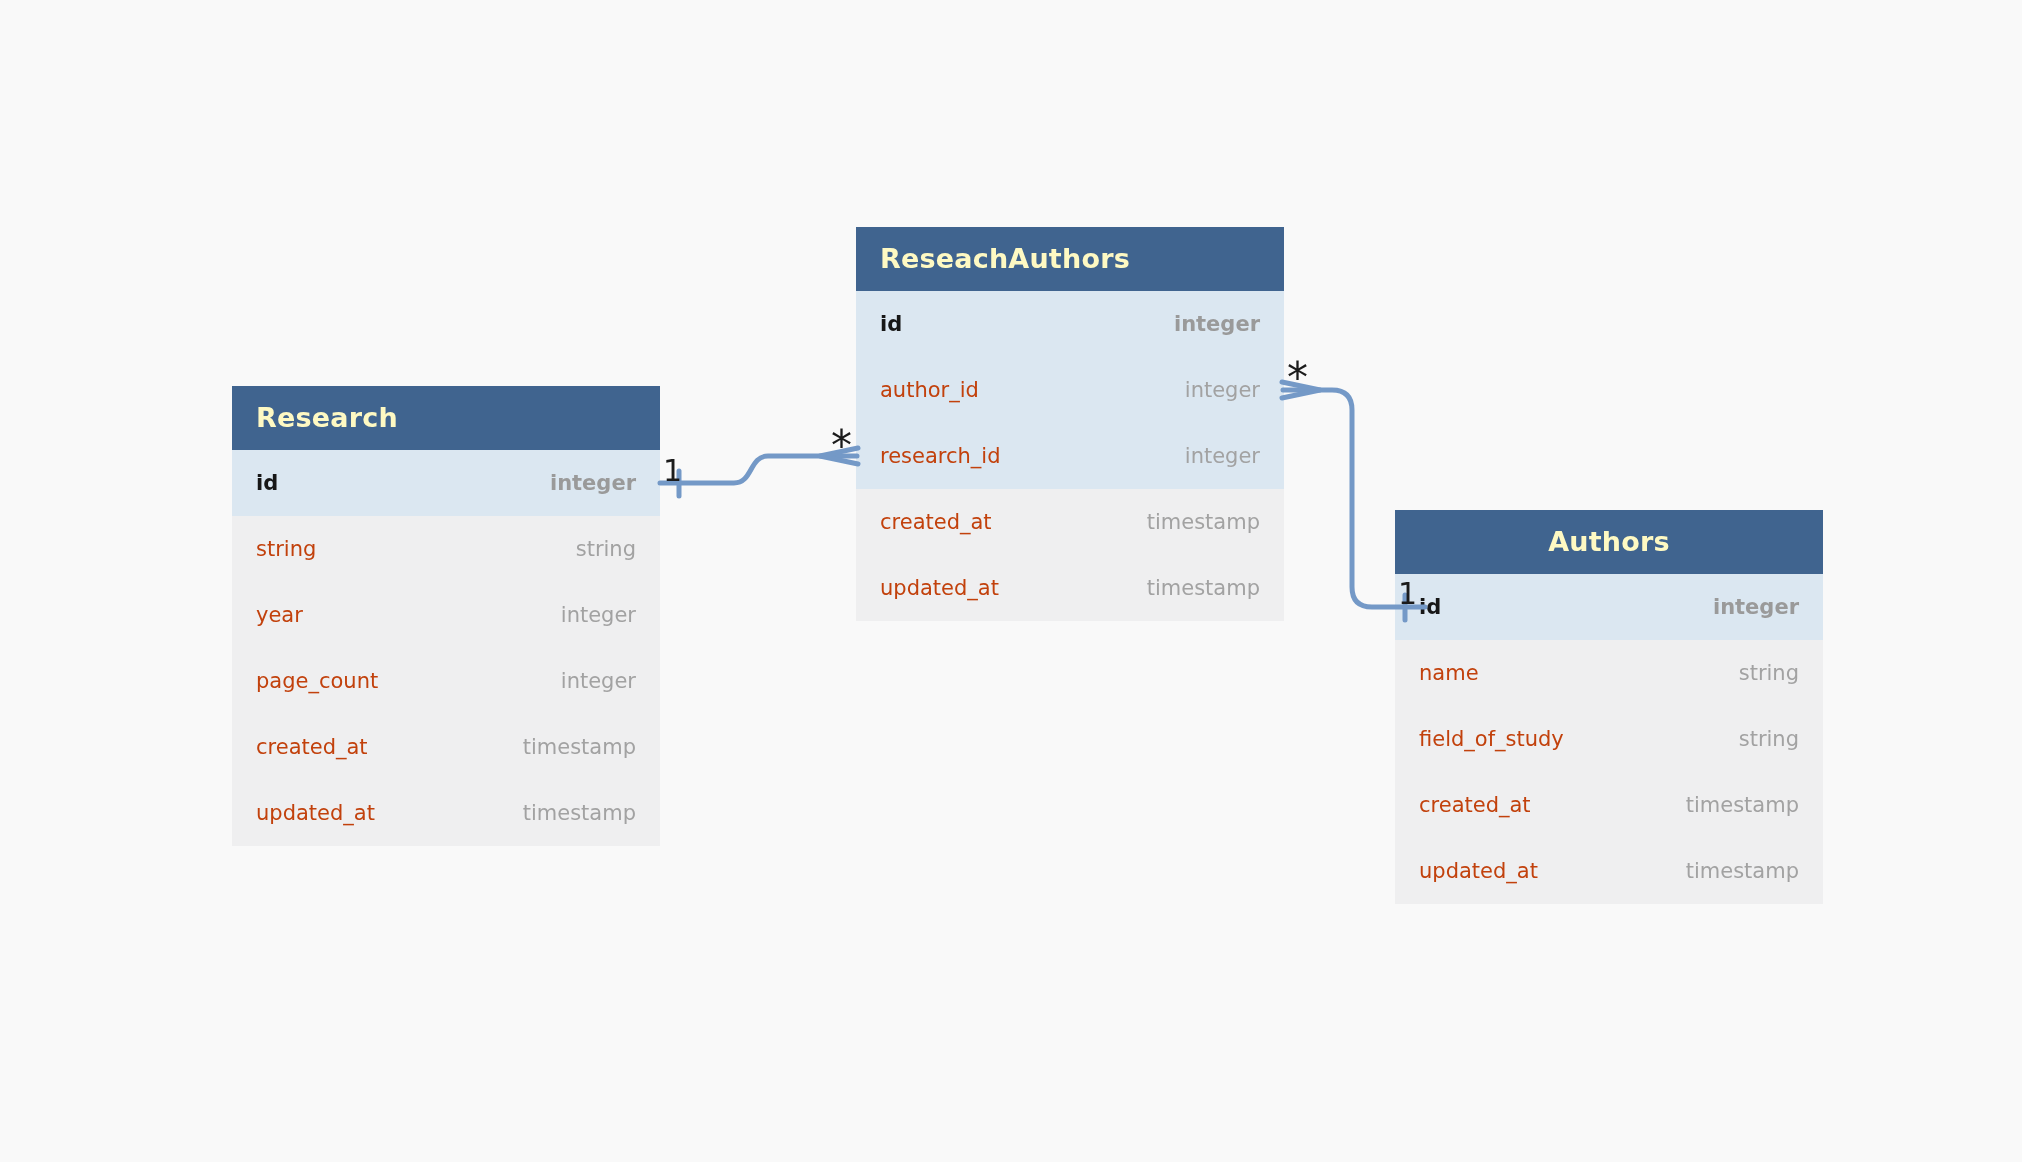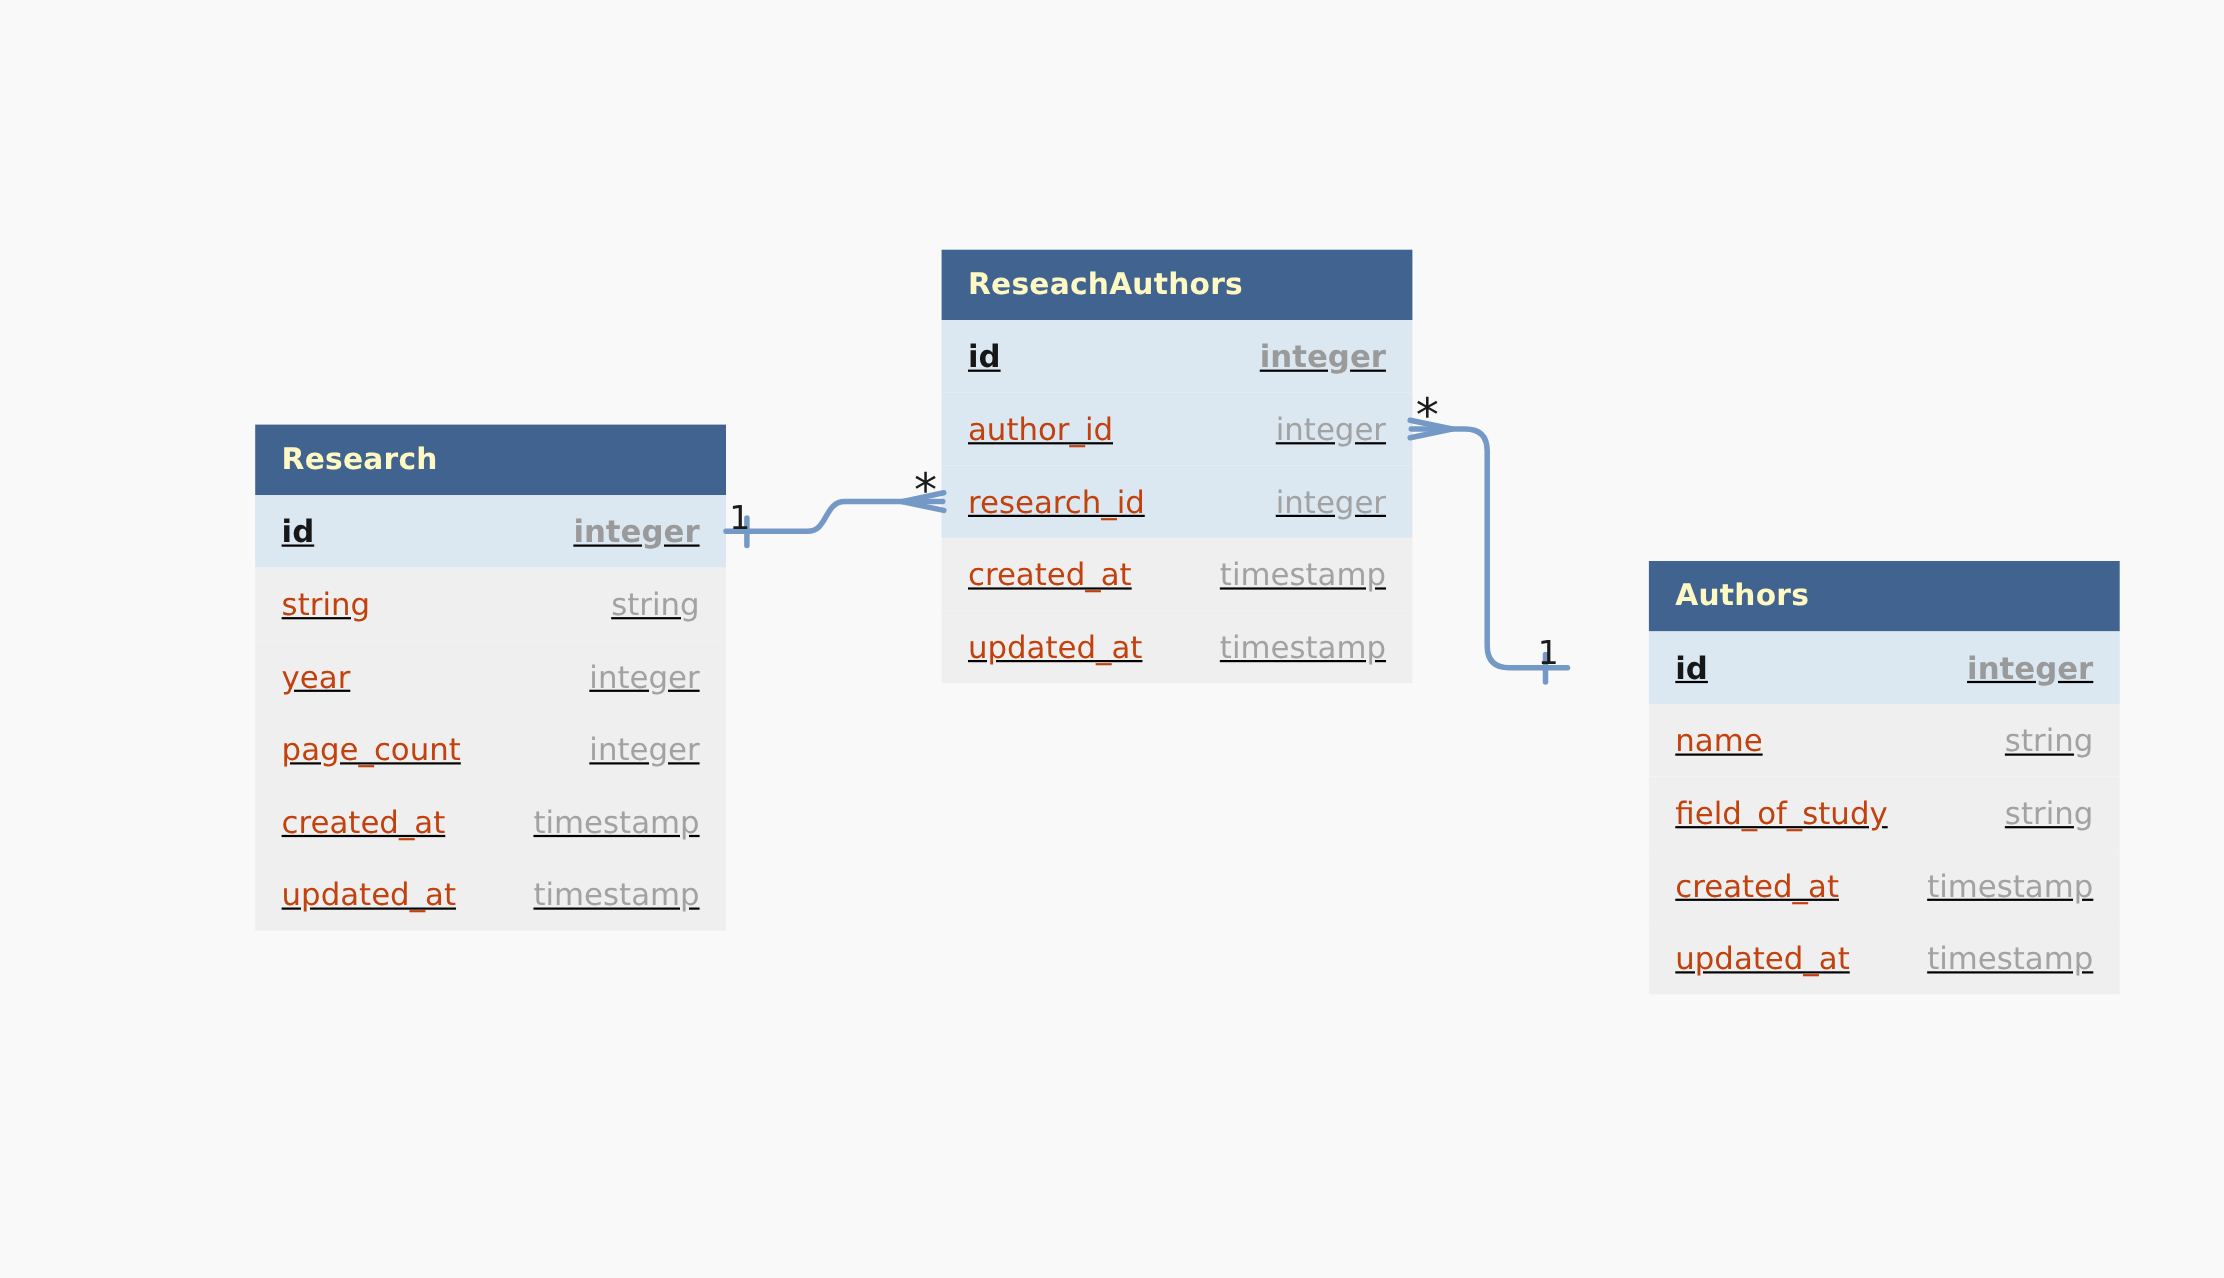--- a/index.html
+++ b/index.html
@@ -34,33 +34,32 @@
     font-weight: bold;
     letter-spacing: 0.2px;
   }
   .erd-row {
     height: 66px;
     display: flex;
     justify-content: space-between;
     align-items: center;
     padding: 0 24px;
     background: #efeff0;
-    font-size: 28px;
-    text-decoration: underline;
+    font-size: 21px;
   }
   .erd-row.hl {
     background: #dbe7f1;
   }
   .f-name { color: #c2410c; }
   .f-type { color: #a2a2a2; }
   .erd-row.pk .f-name { font-weight: bold; color: #171717; }
   .erd-row.pk .f-type { font-weight: bold; color: #9a9a9a; }
   #tbl-research      { left: 232px;  top: 386px; }
   #tbl-reseachauthors{ left: 856px;  top: 227px; }
-  #tbl-authors       { left: 1499px; top: 510px; }
+  #tbl-authors       { left: 1395px; top: 510px; text-align: center; }
   svg.wires {
     position: absolute;
     left: 0; top: 0;
     z-index: 3;
     pointer-events: none;
   }
   svg.wires path, svg.wires line {
     stroke: #7499c7;
     stroke-width: 5;
     fill: none;

